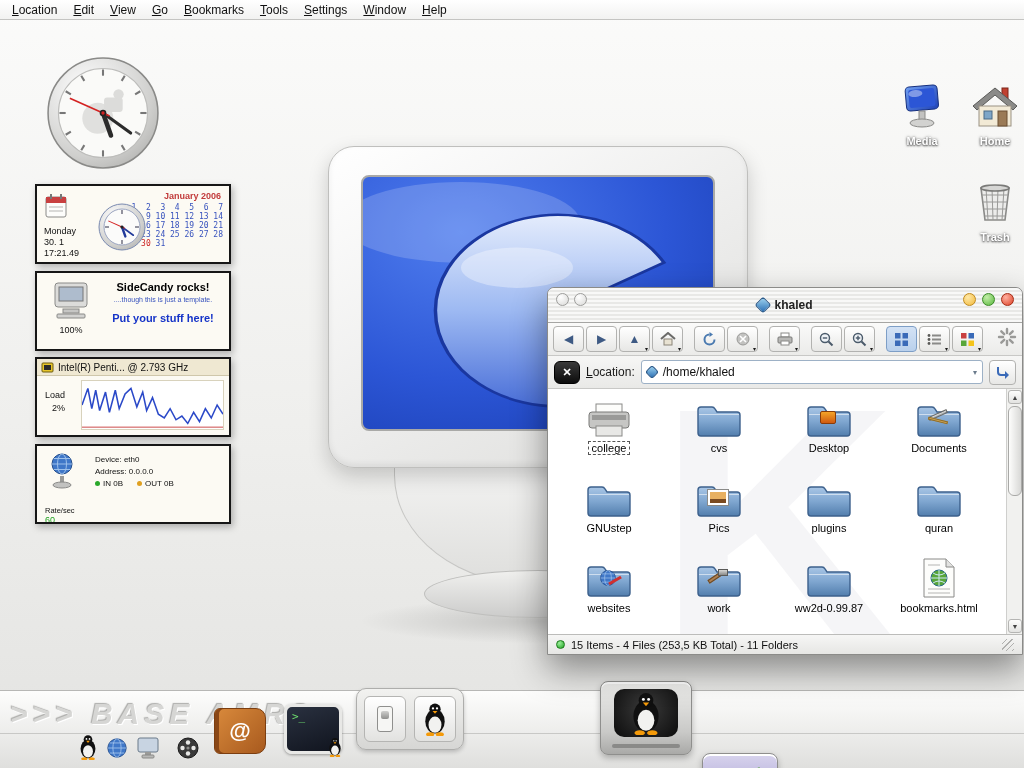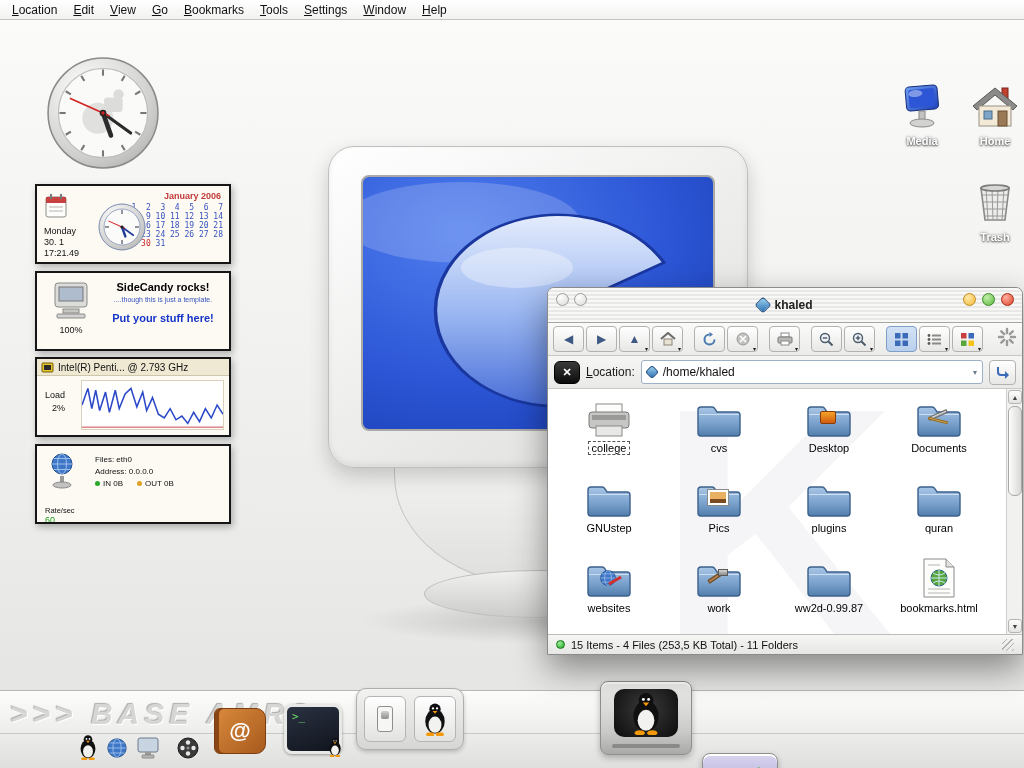--- a/index.html
+++ b/index.html
@@ -346,21 +346,21 @@
     <div class="net-left">
       <svg width="34" height="38" viewBox="0 0 34 38">
         <use href="#sym-globe" x="5" y="0" width="24" height="24"></use>
         <rect x="15" y="24" width="4" height="7" fill="#9a9a98"></rect>
         <ellipse cx="17" cy="33" rx="9" ry="3" fill="#c2c2c0" stroke="#8a8a88"></ellipse>
       </svg>
       <div class="net-rate-label">Rate/sec</div>
       <div class="net-rate-value">60</div>
     </div>
     <div class="net-texts">
-      <div>Files: eth0</div>
+      <div>Device: eth0</div>
       <div>Address: 0.0.0.0</div>
       <div class="net-io">
         <span><span class="io-dot" style="background:#2aa82a"></span><span>IN 0B</span></span>
         <span><span class="io-dot" style="background:#e0a020"></span><span>OUT 0B</span></span>
       </div>
     </div>
   </div>
 
   <div id="imac">
     <div class="imac-shadow"></div>

